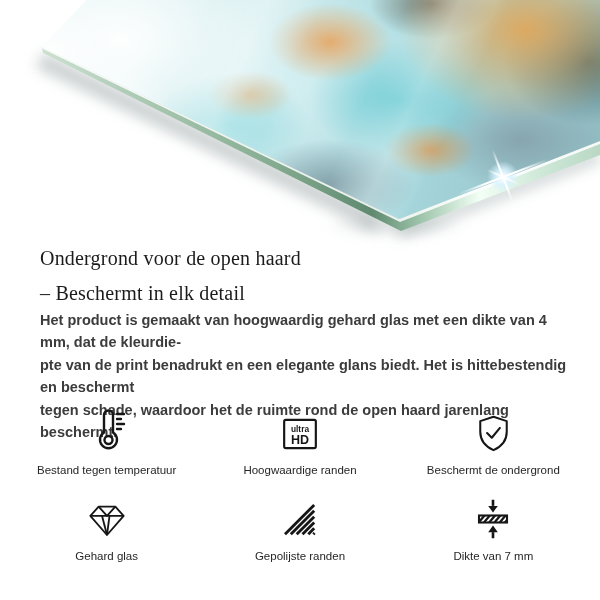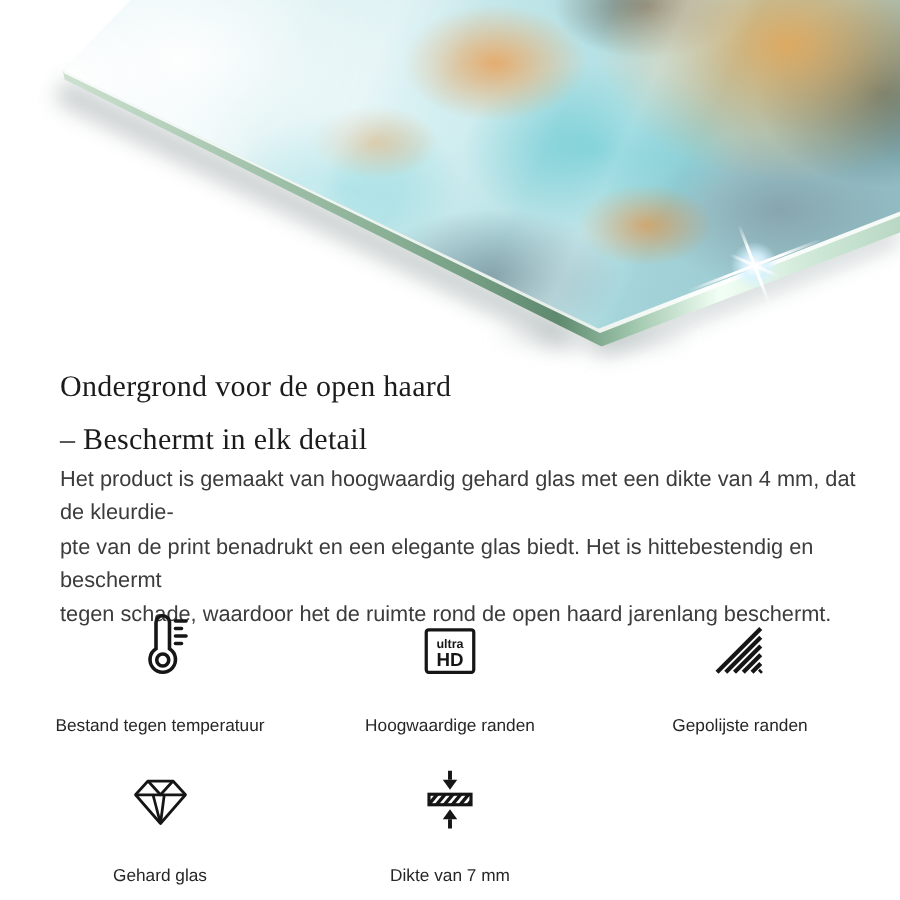--- a/index.html
+++ b/index.html
@@ -86,31 +86,31 @@
 
   
   .title {
     position:absolute; left:40px; top:228px;
     font-family:"Liberation Serif", serif;
     font-size:20px; line-height:35px; font-weight:400;
     color:#1b1b1b; letter-spacing:0.2px;
   }
   .para {
     position:absolute; left:40px; top:309px; width:535px;
-    font-size:14.5px; line-height:22.4px; color:#3c3c3c;
+    font-size:14.5px; line-height:22.4px; color:#3c3c3c;font-weight:bold;
   }
 
   
   .features {
     position:absolute; left:10px; top:404px; width:580px;
     display:grid; grid-template-columns:repeat(3, 1fr); row-gap:14px;
   }
   .feature { display:flex; flex-direction:column; align-items:center; }
   .ficon { height:50px; display:flex; align-items:flex-end; justify-content:flex-start;text-decoration:underline; }
-  .flabel { margin-top:24px; font-size:11.5px; color:#262626; text-align:right; white-space:nowrap; }
+  .flabel { margin-top:10px; font-size:11.5px; color:#262626; text-align:right; white-space:nowrap; }
   svg { display:block; }
 </style>
 </head>
 <body>
 
 <div>
 
   <div class="hero">
     <div class="shadow-left"></div>
     <div class="shadow-right"></div>
@@ -127,21 +127,21 @@
     </div>
   </div>
 
   <h1 class="title">
     <span>Ondergrond voor de open haard</span><br>
     <span>– Beschermt in elk detail</span>
   </h1>
 
   <div class="para">
     <div>Het product is gemaakt van hoogwaardig gehard glas met een dikte van 4 mm, dat de kleurdie-</div>
-    <div>pte van de print benadrukt en een elegante glas biedt. Het is hittebestendig en beschermt</div>
+    <div>pte van de print benadrukt en een elegante glans biedt. Het is hittebestendig en beschermt</div>
     <div>tegen schade, waardoor het de ruimte rond de open haard jarenlang beschermt.</div>
   </div>
 
   <div class="features">
 
     <div class="feature">
       <div class="ficon">
         <svg width="48" height="48" viewBox="0 0 48 48" fill="none" stroke="#161616" stroke-width="2.4" stroke-linecap="round">
           <path d="M21 9 a4.5 4.5 0 0 1 9 0 v17.5 a8.5 8.5 0 1 1 -9 0 z"></path>
           <circle cx="25.5" cy="34" r="4"></circle>
@@ -158,46 +158,55 @@
       <div class="ficon">
         <svg width="40" height="40" viewBox="0 0 48 48">
           <rect x="5" y="7" width="38" height="34" rx="2" fill="none" stroke="#161616" stroke-width="2.6"></rect>
           <text x="24" y="22" text-anchor="middle" font-family="Liberation Sans, sans-serif" font-size="10" font-weight="bold" fill="#161616">ultra</text>
           <text x="24" y="36" text-anchor="middle" font-family="Liberation Sans, sans-serif" font-size="15" font-weight="bold" fill="#161616">HD</text>
         </svg>
       </div>
       <div class="flabel">Hoogwaardige randen</div>
     </div>
 
+    <div class="feature">
+      <div class="ficon">
+        <svg width="41" height="41" viewBox="0 0 48 48" fill="none" stroke="#161616" stroke-width="2.4" stroke-linejoin="round" stroke-linecap="round">
+          <path d="M24 4.5 L39.5 9.5 V22 C39.5 32.5 33 39.5 24 43.5 C15 39.5 8.5 32.5 8.5 22 V9.5 Z"></path>
+          <polyline points="16.5,23.5 22,29 31.5,17.5"></polyline>
+        </svg>
+      </div>
+      <div class="flabel">Beschermt de ondergrond</div>
+    </div>
+
+    <div class="feature">
+      <div class="ficon">
+        <svg width="40" height="40" viewBox="0 0 48 48" fill="none" stroke="#161616" stroke-width="2.2" stroke-linejoin="round">
+          <polygon points="14,8 34,8 44,19 24,42 4,19"></polygon>
+          <line x1="4" y1="19" x2="44" y2="19"></line>
+          <polyline points="14,8 24,19 34,8"></polyline>
+          <line x1="18" y1="19" x2="24" y2="42"></line>
+          <line x1="27" y1="19" x2="24" y2="42"></line>
+        </svg>
+      </div>
+      <div class="flabel">Gehard glas</div>
+    </div>
 
     <div class="feature">
       <div class="ficon">
         <svg width="40" height="40" viewBox="0 0 48 48" stroke="#161616" stroke-width="3.4">
           <line x1="6" y1="41" x2="41" y2="6"></line>
           <line x1="13" y1="41" x2="41" y2="13"></line>
           <line x1="20" y1="41" x2="41" y2="20"></line>
           <line x1="27" y1="41" x2="41" y2="27"></line>
           <line x1="34" y1="41" x2="41" y2="34"></line>
           <line x1="40" y1="41" x2="41.5" y2="39.5"></line>
         </svg>
       </div>
       <div class="flabel">Gepolijste randen</div>
-    </div>
-
-    <div class="feature">
-      <div class="ficon">
-        <svg width="40" height="40" viewBox="0 0 48 48" fill="none" stroke="#161616" stroke-width="2.2" stroke-linejoin="round">
-          <polygon points="14,8 34,8 44,19 24,42 4,19"></polygon>
-          <line x1="4" y1="19" x2="44" y2="19"></line>
-          <polyline points="14,8 24,19 34,8"></polyline>
-          <line x1="18" y1="19" x2="24" y2="42"></line>
-          <line x1="27" y1="19" x2="24" y2="42"></line>
-        </svg>
-      </div>
-      <div class="flabel">Gehard glas</div>
     </div>
 
     <div class="feature">
       <div class="ficon">
         <svg width="42" height="42" viewBox="0 0 48 48">
           <defs>
             <clipPath id="barclip">
                 <rect x="8" y="20" width="32" height="8"></rect>
               </clipPath>
           </defs>

